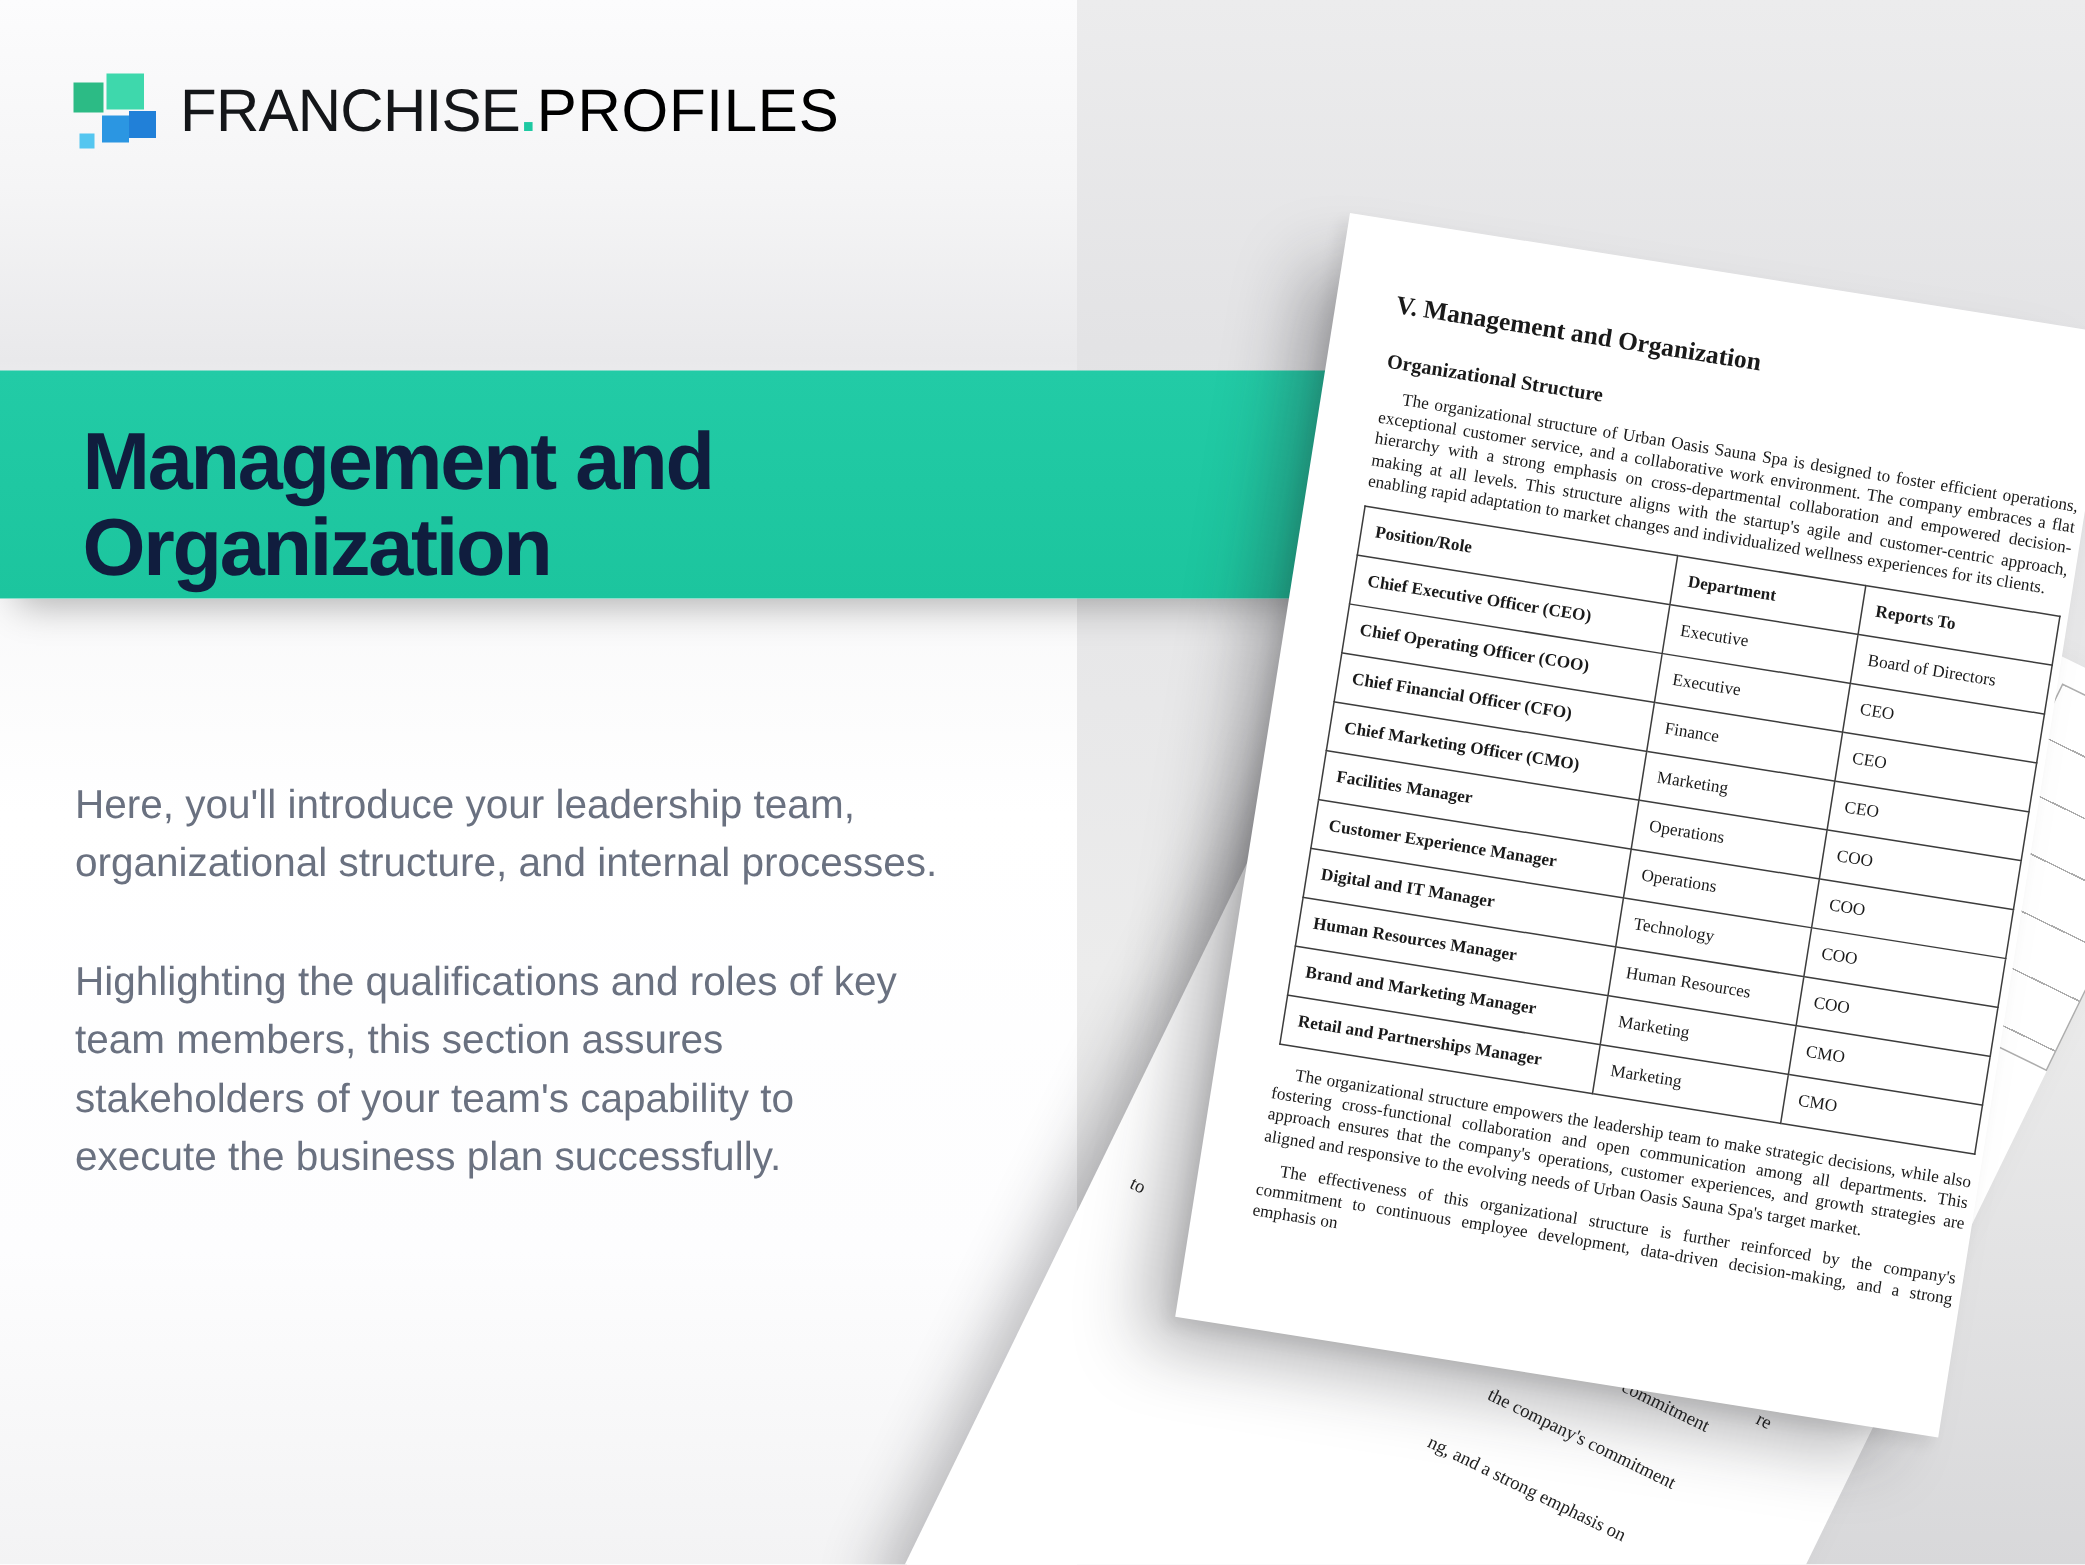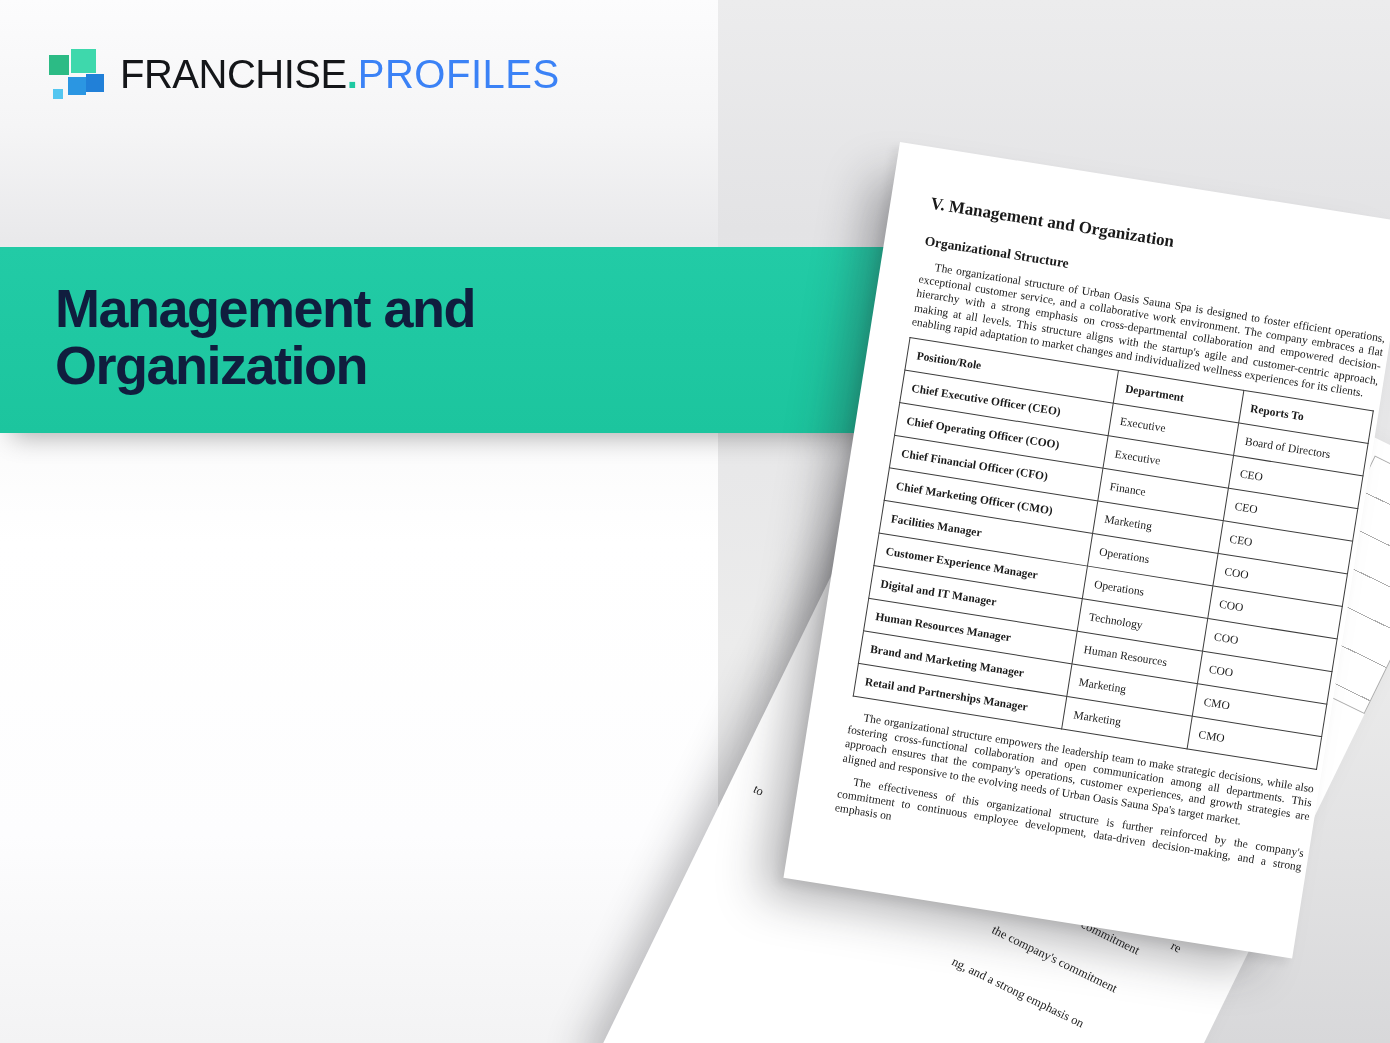--- a/index.html
+++ b/index.html
@@ -19,24 +19,24 @@
   
   .logo{position:absolute;left:48px;top:44px;height:60px;}
   .logo-mark{position:absolute;left:0;top:0;width:62px;height:60px;}
   .logo-mark .sq{position:absolute;}
   .logo-text{
     position:absolute;left:72px;top:2px;white-space:nowrap;
     font-size:40px;line-height:56px;color:#141619;
   }
   .logo-text .w1{font-weight:400;letter-spacing:-0.5px;}
   .logo-text .dot{font-weight:700;}
-  .logo-text .w2{font-weight:400;letter-spacing:0.5px;color:#3b82f6;}
+  .logo-text .w2{font-weight:400;letter-spacing:0.5px;color:#000000;}
   
   .banner{
-    position:absolute;left:0;top:247px;width:890px;height:186px;
+    position:absolute;left:0;top:247px;width:890px;height:152px;
     background:linear-gradient(180deg,#22cba6 0%,#1cc59e 100%);
     box-shadow:0 16px 24px -12px rgba(0,0,0,0.30);
   }
   .banner h1{
     margin:0;padding:33px 0 0 55px;width:640px;
     font-size:54px;line-height:57px;font-weight:700;letter-spacing:-1.5px;
     color:#101d3e;
   }
   
   .intro{position:absolute;left:50px;top:517px;width:575px;color:#6a7180;}
@@ -184,15 +184,17 @@
       <div class="sq" style="left:5px;top:45px;width:10px;height:10px;background:#54c6f0;"></div>
       <div class="sq" style="left:20px;top:33px;width:18px;height:18px;background:#2b96e2;"></div>
       <div class="sq" style="left:38px;top:30px;width:18px;height:18px;background:#2180d8;"></div>
     </div>
     <div class="logo-text">
       <span class="w1">FRANCHISE</span><span class="dot" style="color:#1ec9a2;">.</span><span class="w2">PROFILES</span>
     </div>
   </div>
 
   <div class="intro">
+    <p>Here, you'll introduce your leadership team, organizational structure, and internal processes.</p>
+    <p>Highlighting the qualifications and roles of key team members, this section assures stakeholders of your team's capability to execute the business plan successfully.</p>
   </div>
 
 </div>
 
 </body></html>

